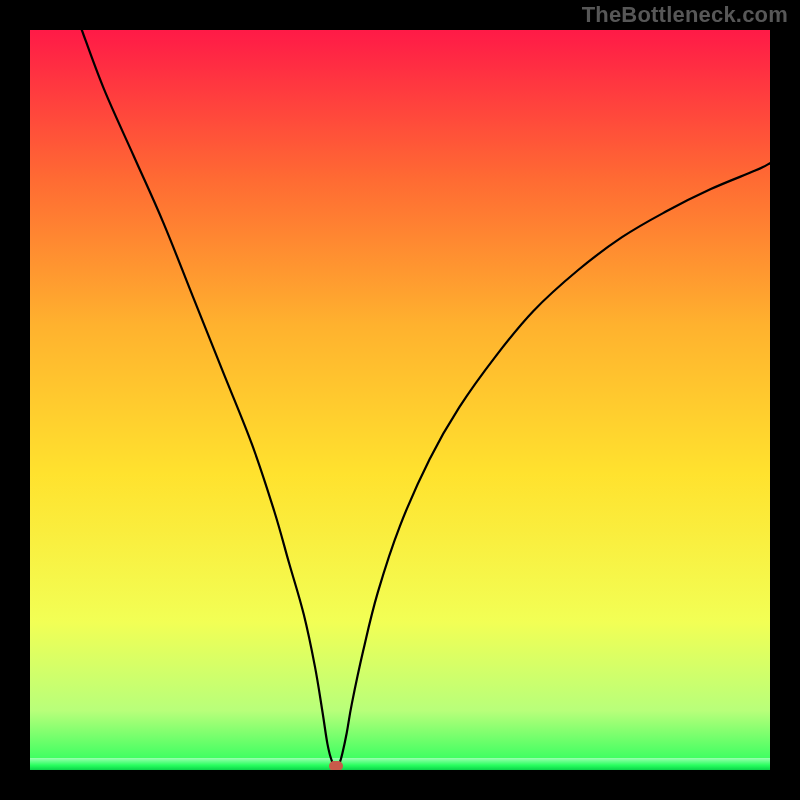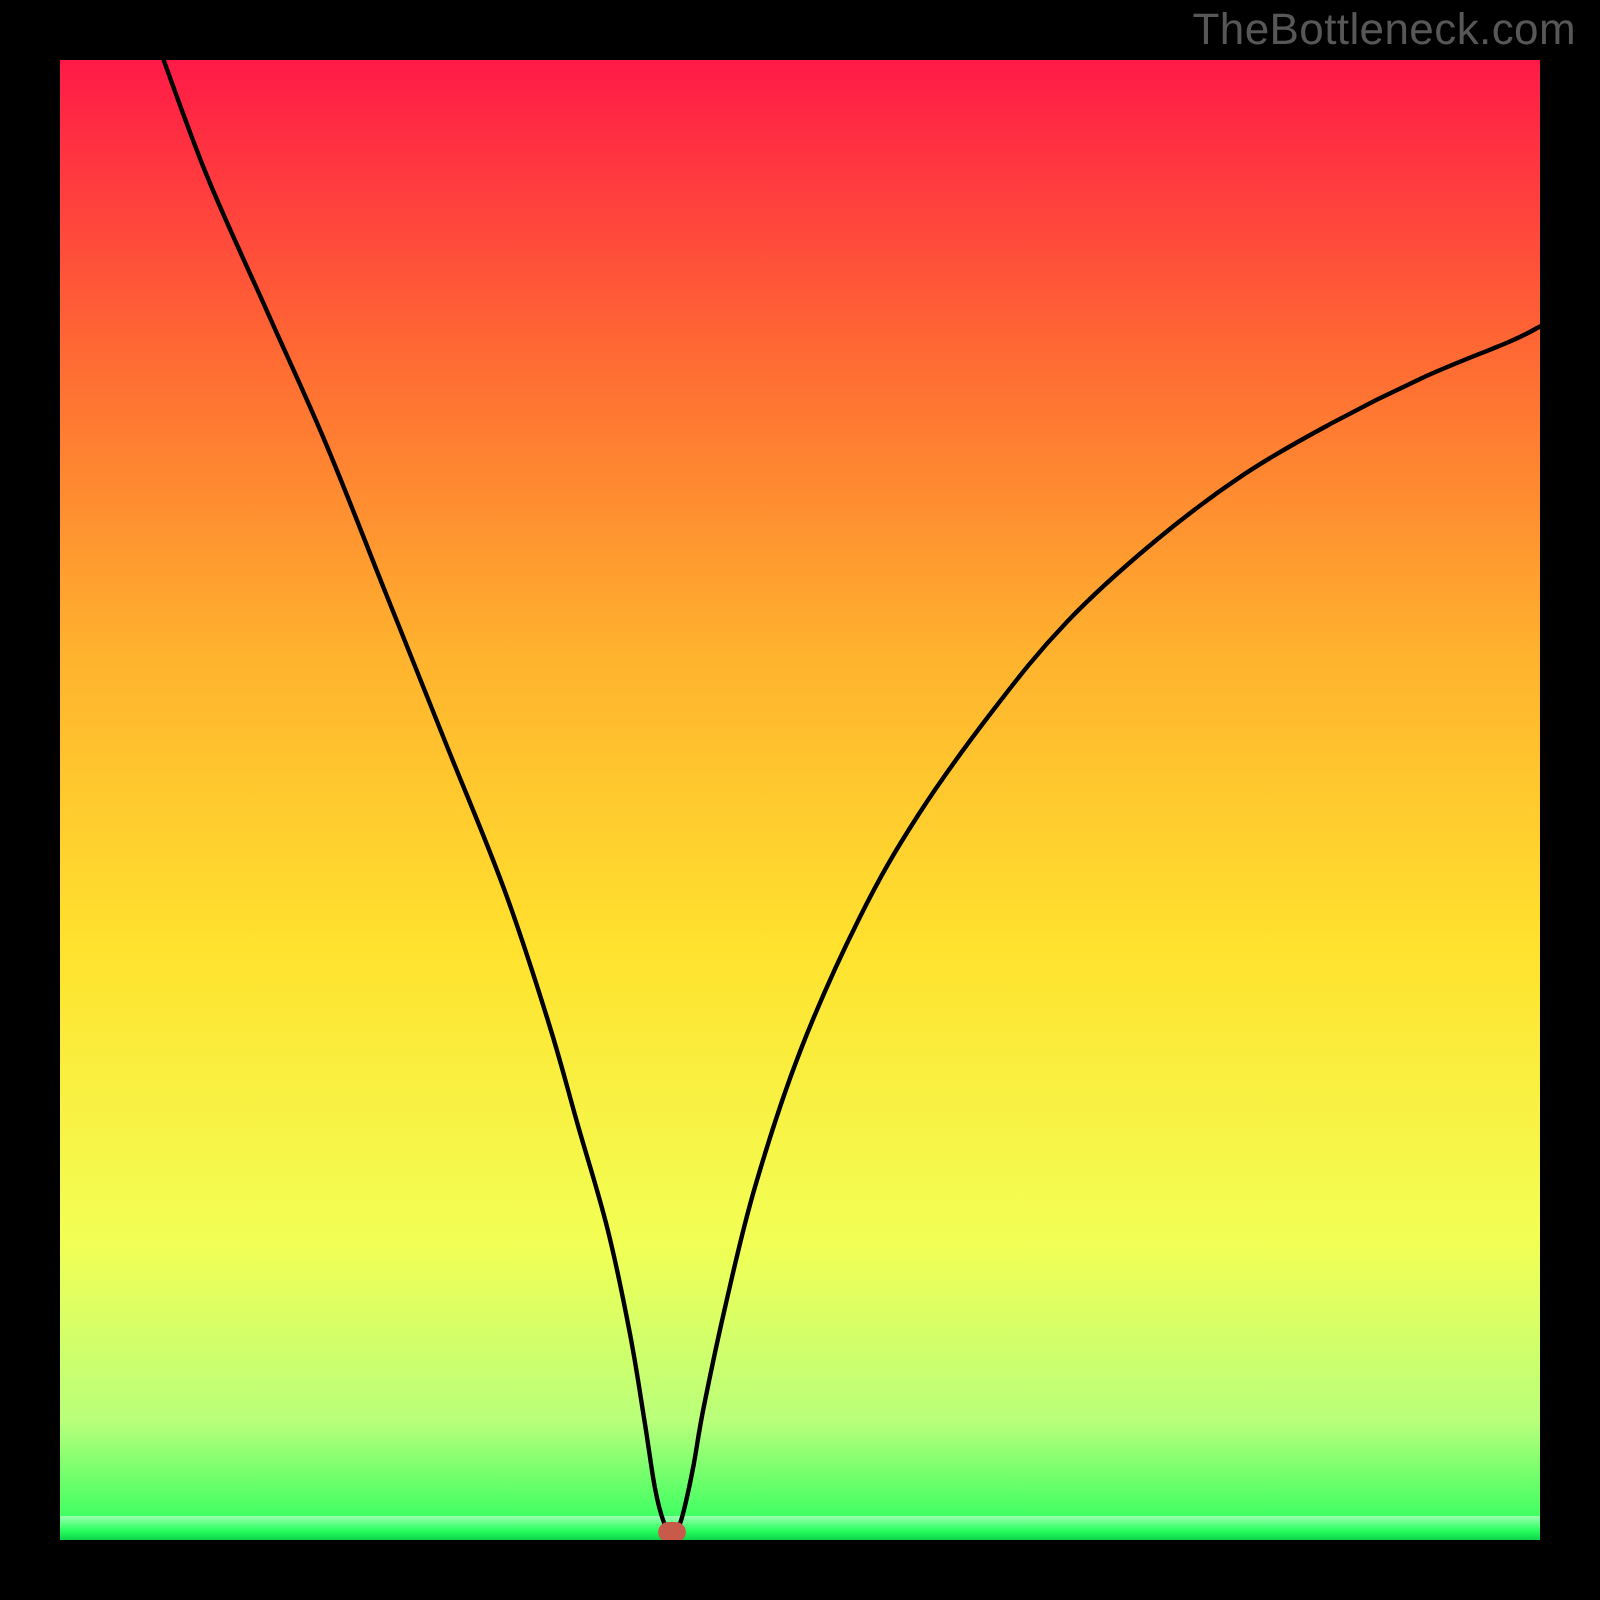--- a/index.html
+++ b/index.html
@@ -16,21 +16,21 @@
     width: 800px;
     height: 800px;
     background: #000;
   }
   .watermark {
     position: absolute;
     top: 2px;
     right: 12px;
     color: #575757;
     font-size: 22px;
-    font-weight: 400;
+    font-weight: 700;
     letter-spacing: 0.2px;
     z-index: 10;
   }
   .plot-box {
     position: absolute;
     left: 30px;
     top: 30px;
     width: 740px;
     height: 740px;
     background: #fff;

